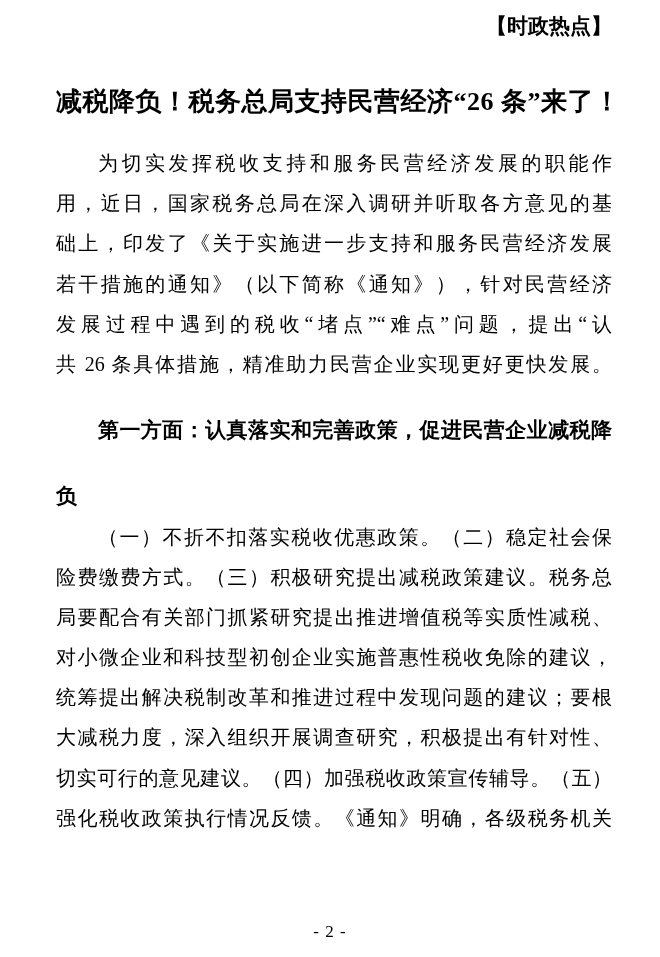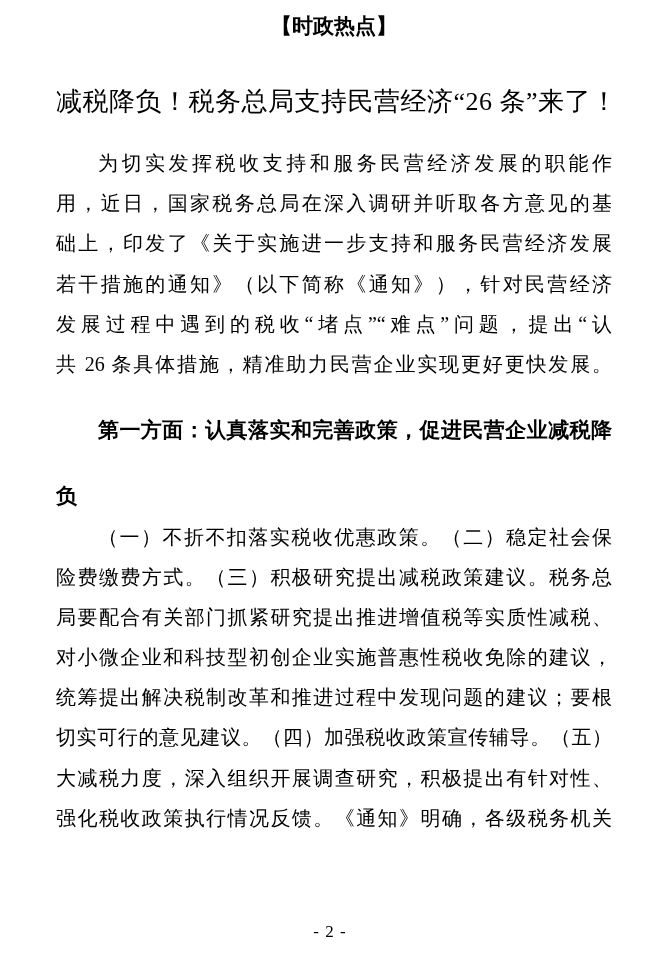--- a/index.html
+++ b/index.html
@@ -20,25 +20,25 @@
     height: 957px;
     box-sizing: border-box;
     padding: 12px 48px 0 56px;
     background: #ffffff;
   }
   .section-label {
     font-family: "DejaVu Sans", "Liberation Sans", sans-serif;
     font-weight: bold;
     font-size: 21px;
     line-height: 28px;
-    text-align: center;
+    text-align: right;
   }
   .doc-title {
     margin: 46px 0 0 0;
-    font-weight: normal;
+    font-weight: bold;
     font-size: 26px;
     line-height: 32px;
     text-align: center;
     letter-spacing: 0.5px;
     white-space: nowrap;
   }
   .body-lines {
     margin-top: 25px;
   }
   .line {
@@ -87,19 +87,19 @@
       <div class="line">若干措施的通知》（以下简称《通知》），针对民营经济</div>
       <div class="line">发展过程中遇到的税收“堵点”“难点”问题，提出“认</div>
       <div class="line">共 26 条具体措施，精准助力民营企业实现更好更快发展。</div>
       <div class="line bold indent">第一方面：认真落实和完善政策，促进民营企业减税降</div>
       <div class="line bold nojust">负</div>
       <div class="line indent">（一）不折不扣落实税收优惠政策。（二）稳定社会保</div>
       <div class="line">险费缴费方式。（三）积极研究提出减税政策建议。税务总</div>
       <div class="line">局要配合有关部门抓紧研究提出推进增值税等实质性减税、</div>
       <div class="line">对小微企业和科技型初创企业实施普惠性税收免除的建议，</div>
       <div class="line">统筹提出解决税制改革和推进过程中发现问题的建议；要根</div>
+      <div class="line">大减税力度，深入组织开展调查研究，积极提出有针对性、</div>
       <div class="line">切实可行的意见建议。（四）加强税收政策宣传辅导。（五）</div>
-      <div class="line">大减税力度，深入组织开展调查研究，积极提出有针对性、</div>
       <div class="line">强化税收政策执行情况反馈。《通知》明确，各级税务机关</div>
     </div>
 
   <div class="footer">- 2 -</div>
 </div>
 
 </body></html>

